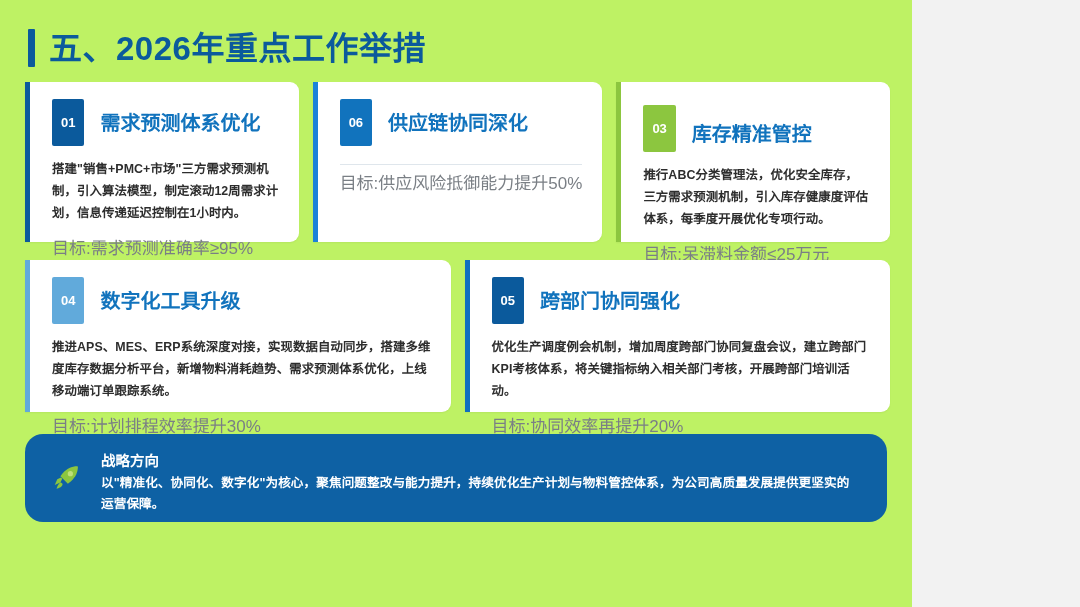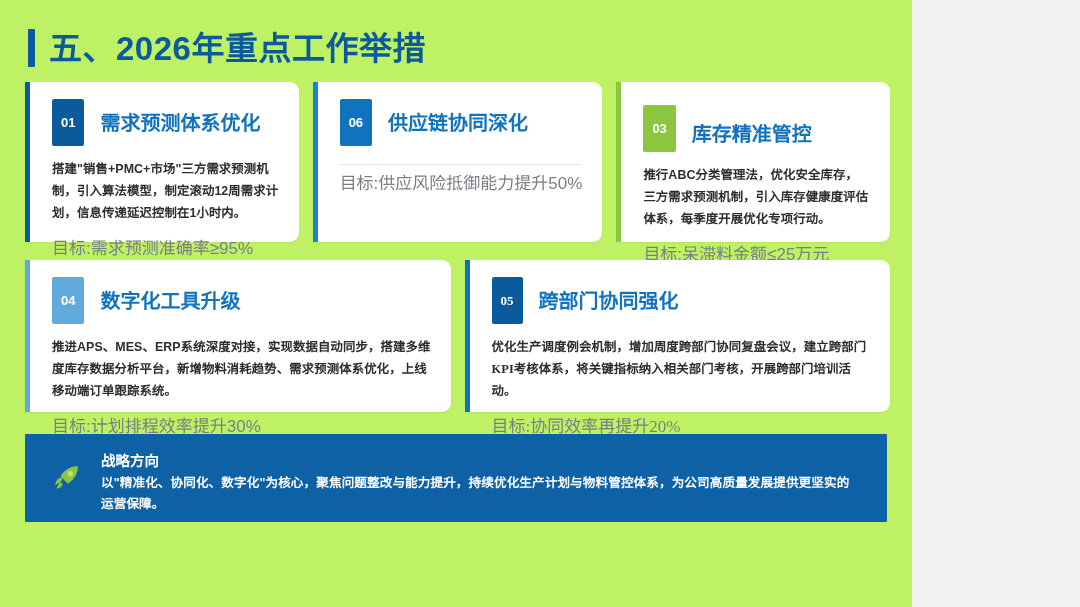--- a/index.html
+++ b/index.html
@@ -116,21 +116,21 @@
     color: #7a7f85;
     line-height: 1.2;
     white-space: nowrap;
   }
 
   
   
   .banner {
     margin: 22px 25px 0 25px;
     background: #0e61a4;
-    border-radius: 1px;
+    border-radius: 18px;
     padding: 16px 26px 18px 26px;
     display: flex;
     align-items: flex-start;
     gap: 20px;
     height: 88px;
   }
   .rocket {
     flex: 0 0 auto;
     width: 30px;
     height: 30px;
@@ -201,21 +201,21 @@
     <div class="card" style="border-left-color: rgb(97, 170, 219); justify-content: space-between;">
       <div class="card-head">
         <div class="badge" style="background: rgb(97, 170, 219);">04</div>
         <div class="card-title" style="color: rgb(17, 115, 189);">数字化工具升级</div>
       </div>
       <div class="card-body">推进APS、MES、ERP系统深度对接，实现数据自动同步，搭建多维度库存数据分析平台，新增物料消耗趋势、需求预测体系优化，上线移动端订单跟踪系统。</div>
       <div class="card-divider"></div>
       <div class="card-goal">目标:计划排程效率提升30%</div>
     </div>
 
-    <div class="card" style="border-left-color: rgb(15, 111, 192); font-family: Liberation Serif, serif;">
+    <div class="card" style="border-left-color: rgb(15, 111, 192);">
       <div class="card-head">
         <div class="badge" style="background: rgb(11, 90, 156);">05</div>
         <div class="card-title" style="color: rgb(17, 115, 189);">跨部门协同强化</div>
       </div>
       <div class="card-body">优化生产调度例会机制，增加周度跨部门协同复盘会议，建立跨部门KPI考核体系，将关键指标纳入相关部门考核，开展跨部门培训活动。</div>
       <div class="card-divider"></div>
       <div class="card-goal">目标:协同效率再提升20%</div>
     </div>
 
   </div>

